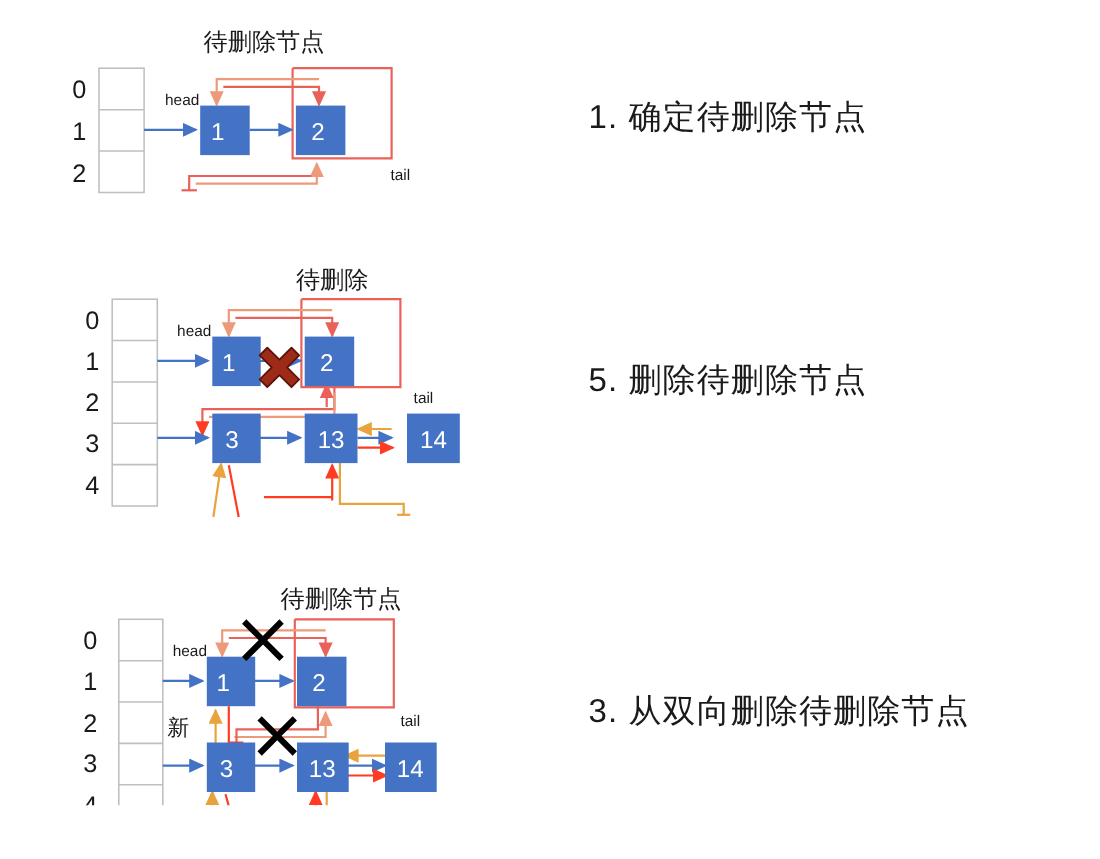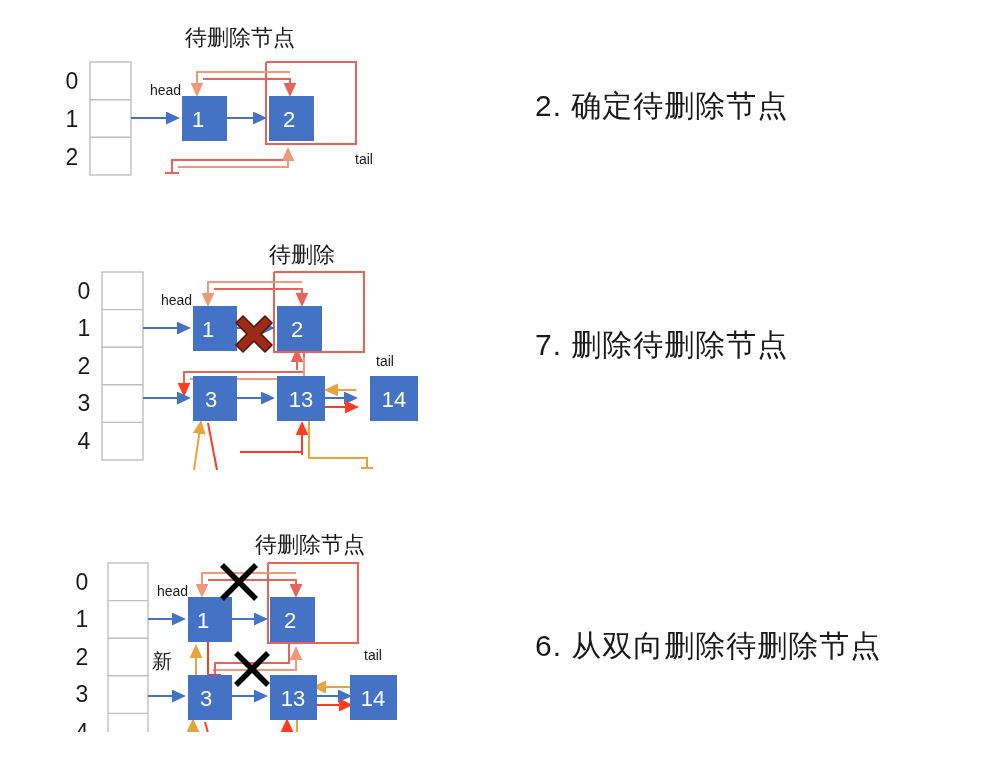--- a/index.html
+++ b/index.html
@@ -107,21 +107,21 @@
     <g>
       <rect x="269" y="96" width="45" height="45" fill="#4472C4"></rect>
       <text class="node-label" x="289" y="127" text-anchor="middle">2</text>
     </g>
 
     <text class="small-label" x="150" y="95">head</text>
     <text class="small-label" x="355" y="164">tail</text>
   </svg>
 </div>
 
-<div class="step-text" style="left:535px; top:86px;">2. 确定待删除节点</div>
+<div class="step-text" style="left:535px; top:86px;">1. 确定待删除节点</div>
 
 <div class="panel" style="left:12px; top:230px; width:480px; height:250px;">
   <svg width="480" height="250" viewBox="0 0 480 250">
     <defs>
       <marker id="m2-blue" markerWidth="7" markerHeight="7" refX="6" refY="3.2" orient="auto">
         <path d="M0,0 L7,3.2 L0,6.4 z" fill="#4472C4"></path>
       </marker>
       <marker id="m2-red" markerWidth="7" markerHeight="7" refX="6" refY="3.2" orient="auto">
         <path d="M0,0 L7,3.2 L0,6.4 z" fill="#E8625A"></path>
       </marker>
@@ -227,21 +227,21 @@
 
     <g>
       <path d="M231,86 L242,97 L253,86 L260,93 L249,104 L260,115 L253,122 L242,111 L231,122 L224,115 L235,104 L224,93 Z" fill="#9E2A18" stroke="#5a1208" stroke-width="1.6" stroke-linejoin="round"></path>
     </g>
 
     <text class="small-label" x="149" y="75">head</text>
     <text class="small-label" x="364" y="136">tail</text>
   </svg>
 </div>
 
-<div class="step-text" style="left:535px; top:325px;">7. 删除待删除节点</div>
+<div class="step-text" style="left:535px; top:325px;">5. 删除待删除节点</div>
 
 <div class="clip-box" style="left:0px; top:520px; width:480px; height:212px;">
 <div class="panel" style="left:0px; top:0px; width:480px; height:250px;">
   <svg width="480" height="250" viewBox="0 0 480 250">
     <defs>
       <marker id="m3-blue" markerWidth="7" markerHeight="7" refX="6" refY="3.2" orient="auto">
         <path d="M0,0 L7,3.2 L0,6.4 z" fill="#4472C4"></path>
       </marker>
       <marker id="m3-red" markerWidth="7" markerHeight="7" refX="6" refY="3.2" orient="auto">
         <path d="M0,0 L7,3.2 L0,6.4 z" fill="#E8625A"></path>
@@ -358,13 +358,13 @@
       <line x1="268" y1="133" x2="236" y2="165"></line>
     </g>
 
     <text class="small-label" x="157" y="76">head</text>
     <text class="small-label" x="364" y="140">tail</text>
     <text class="cjk-label" x="152" y="148">新</text>
   </svg>
 </div>
 </div>
 
-<div class="step-text" style="left:535px; top:626px;">6. 从双向删除待删除节点</div>
+<div class="step-text" style="left:535px; top:626px;">3. 从双向删除待删除节点</div>
 
 </body></html>

